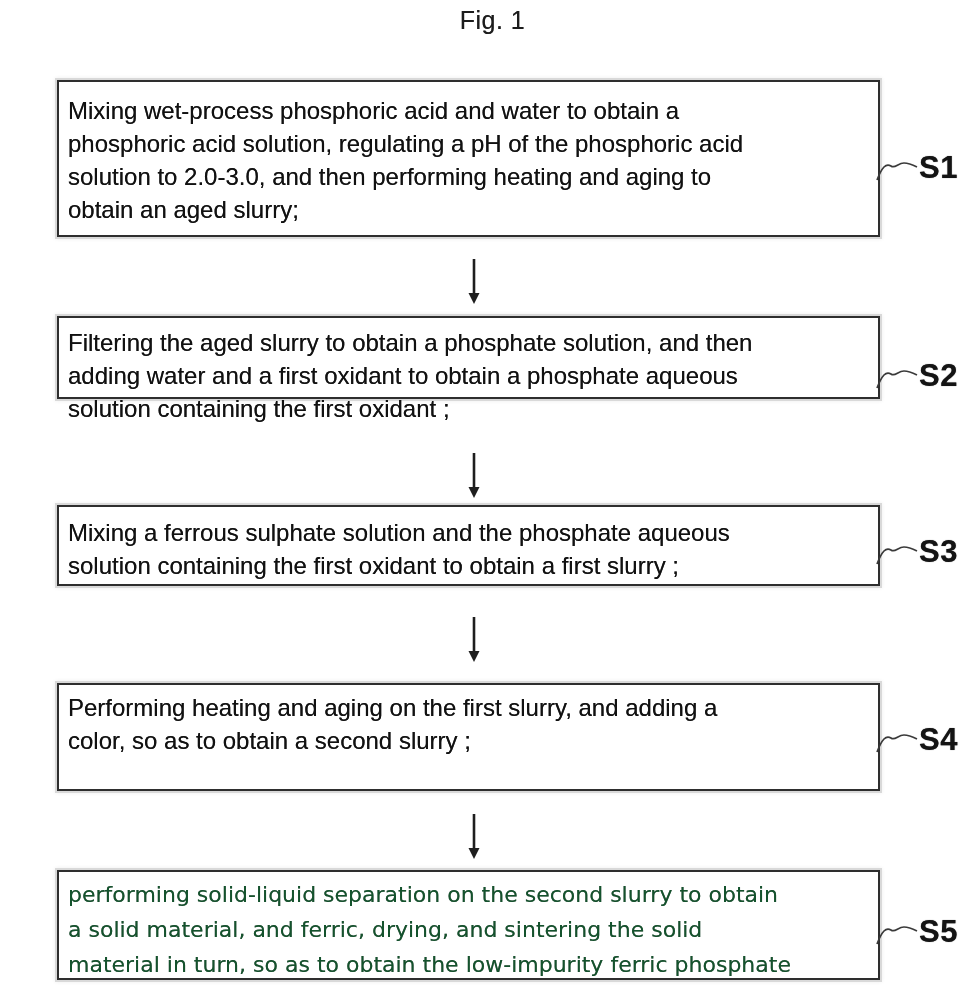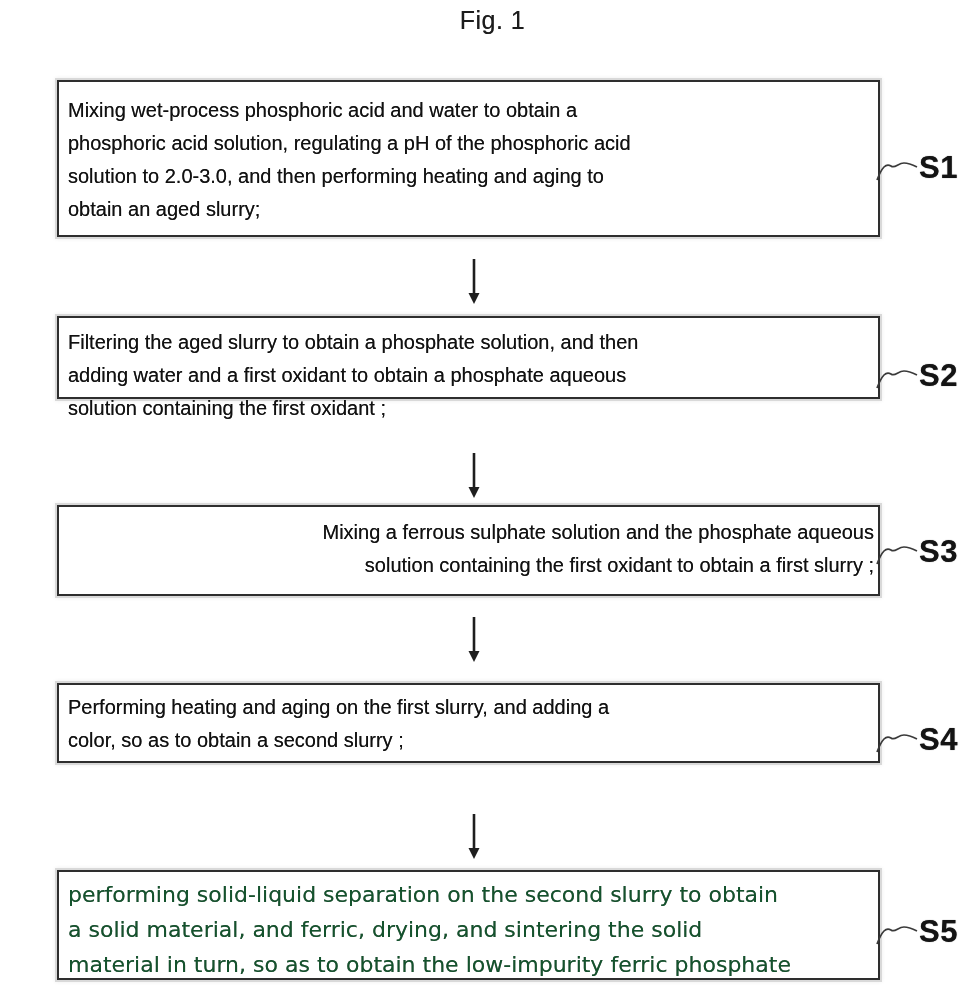--- a/index.html
+++ b/index.html
@@ -30,29 +30,29 @@
   .step-box {
     position: absolute;
     left: 57px;
     width: 823px;
     box-sizing: border-box;
     background: #ffffff;
     border: 2px solid #2e2e2e;
     box-shadow: 0 0 0 2px #d9d9d9, 0 0 4px 2px #eeeeee;
     padding-left: 9px;
     padding-right: 4px;
-    font-size: 20px;
+    font-size: 24px;
     line-height: 33px;
     text-shadow: 0 0 0.6px rgba(17,17,17,0.75);
   }
   .step-box .line { white-space: nowrap; }
   #box-1 { top: 80px;  height: 157px; padding-top: 12px; }
   #box-2 { top: 316px; height: 83px; padding-top: 8px; }
-  #box-3 { top: 505px; height: 91px;  padding-top: 9px; text-align: right; }
-  #box-4 { top: 683px; height: 80px; padding-top: 6px; }
+  #box-3 { top: 505px; height: 81px;  padding-top: 9px; }
+  #box-4 { top: 683px; height: 108px; padding-top: 6px; }
   #box-5 {
     top: 870px; height: 110px; padding-top: 5px;
     font-family: "DejaVu Sans", sans-serif;
     font-size: 22px;
     line-height: 35px;
     color: #14532d;
     text-shadow: 0 0 0.5px rgba(40,40,40,0.6);
   }
   .down-arrow {
     position: absolute;

